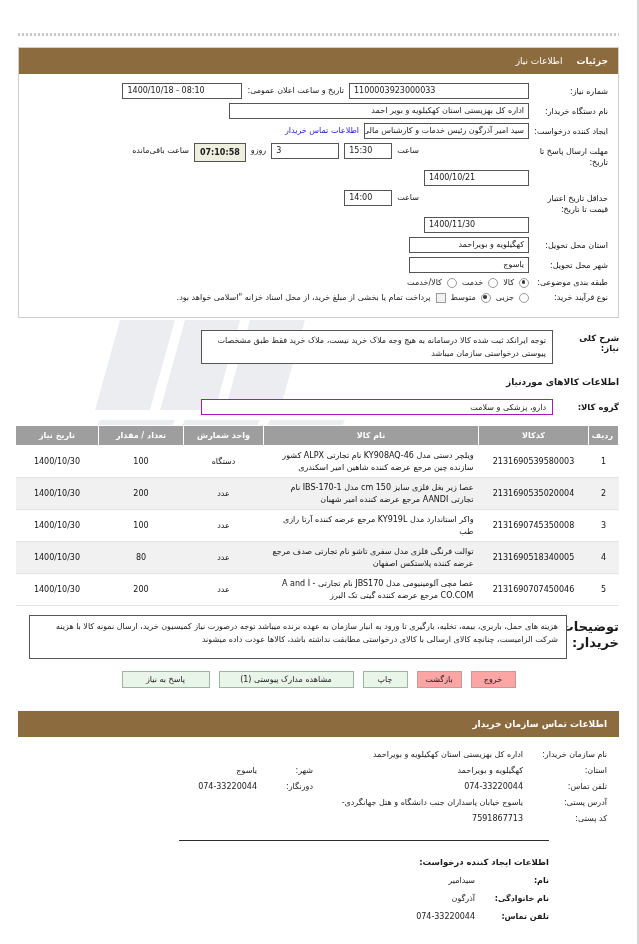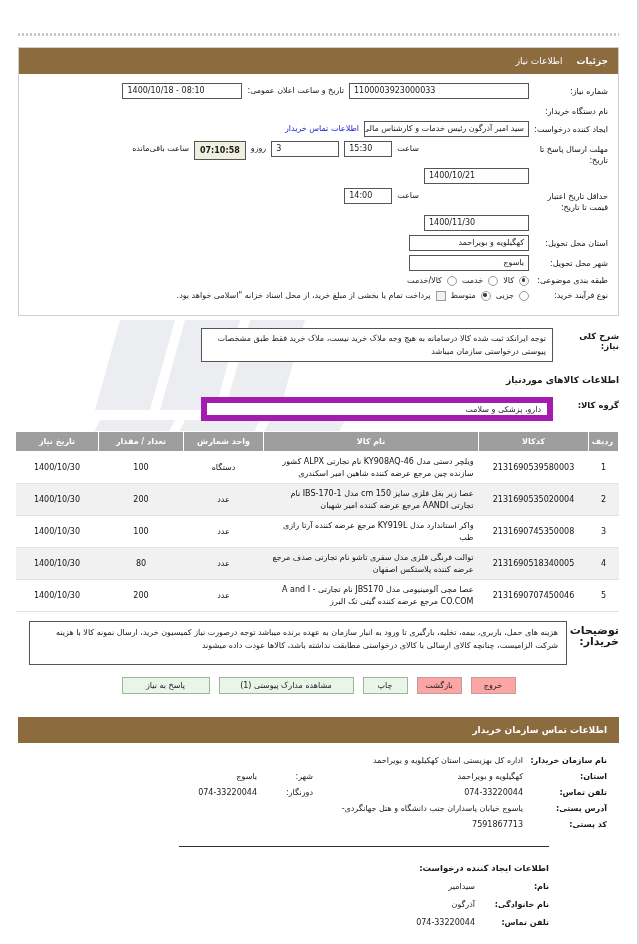--- a/index.html
+++ b/index.html
@@ -171,21 +171,21 @@
     background: #fff;
     width: 352px;
     min-height: 30px;
     font-size: 8px;
     line-height: 13px;
     padding: 3px 6px;
     box-sizing: border-box;
     text-align: right;
   }
   .sect-title { font-size: 9px; font-weight: bold; margin: 13px 0 0 0; text-align: right; }
-  .gbox { border:6px solid #a21caf; background:#fff; width:352px; height:24px; font-size:8px; padding:2px 6px; box-sizing:border-box; display:flex; align-items:center; }
+  .gbox { border:1px solid #a21caf; background:#fff; width:352px; height:16px; font-size:8px; padding:2px 6px; box-sizing:border-box; display:flex; align-items:center; }
 
   
   table.items {
     margin: 10px 18px 0 18px;
     width: 603px;
     border-collapse: collapse;
     background: #fff;
     table-layout: fixed;
   }
   table.items th {
@@ -205,21 +205,21 @@
     text-align: center;
     vertical-align: middle;
     line-height: 11px;
     color: #111;
   }
   table.items tr.alt td { background: #f1f1f1; }
   table.items td.name { text-align: right; line-height: 11.5px; }
 
   
   .remark-row { display:flex; gap:6px; margin: 9px 18px 0 18px; align-items:flex-start; }
-  .remark-lbl { font-size:11px; font-weight:bold; width:46px; flex:0 0 46px; text-align:right; padding-top:4px; line-height:11px; }
+  .remark-lbl { font-size:13px; font-weight:bold; width:46px; flex:0 0 46px; text-align:right; padding-top:4px; line-height:16px; }
   .remark-box {
     border: 1px solid #555;
     background: #fff;
     width: 538px;
     min-height: 44px;
     font-size: 8px;
     line-height: 13px;
     padding: 4px 8px;
     box-sizing: border-box;
     text-align: right;
@@ -253,21 +253,21 @@
   
   .contact-panel { margin: 23px 18px 0 18px; }
   .contact-bar {
     background: #8c6b3f;
     height: 26px;
     display:flex; align-items:center;
     padding: 0 12px;
   }
   .contact-bar span { color:#fff; font-size:9px; font-weight:bold; }
   .crow { display:flex; align-items:center; margin-top: 7px; font-size: 8px; }
-  .clbl { width: 78px; flex:0 0 78px; text-align:right; font-weight:bold; font-size:8px; padding-left:6px; }
+  .clbl { width: 78px; flex:0 0 78px; text-align:right; font-weight:normal; font-size:8px; padding-left:6px; }
   .cval { font-size: 8px; }
   .cval.ltr { direction: ltr; text-align: right; }
   .c-col-a { width: 210px; flex: 0 0 210px; text-align: right; }
   .c-col-b { width: 56px; flex: 0 0 56px; text-align: right; font-weight: normal; font-size: 8px; }
   .c-col-c { width: 110px; flex: 0 0 110px; text-align: right; }
   .contact-body { padding: 6px 12px 0 12px; }
 
   .hr-dark { margin: 17px 18px 0 18px; height:1px; background:#2d2d2d; width: 370px; margin-right: 88px; }
   .creator-title { font-size: 8.5px; font-weight: bold; margin: 16px 0 0 0; padding-right: 88px; text-align: right; }
   .crow2 { display:flex; align-items:center; margin-top: 9px; padding-right: 88px; font-size:8px; }
@@ -304,20 +304,21 @@
 
         <div class="frow">
           <div class="lbl">شماره نیاز:</div>
           <div class="box w-need num">1100003923000033</div>
           <div class="inline-lbl">تاریخ و ساعت اعلان عمومی:</div>
           <div class="box w-date num">1400/10/18 - 08:10</div>
         </div>
 
         <div class="frow">
           <div class="lbl">نام دستگاه خریدار:</div>
+          <div class="box w-org">اداره کل بهزیستی استان کهکیلویه و بویر احمد</div>
         </div>
 
         <div class="frow">
           <div class="lbl">ایجاد کننده درخواست:</div>
           <div class="box w-req">سید امیر آذرگون رئیس خدمات و کارشناس مالی اداره کل بهزیستی استان کهگ</div>
           <a class="link" href="#">اطلاعات تماس خریدار</a>
         </div>
 
         <div class="frow">
           <div class="lbl">مهلت ارسال پاسخ تا

